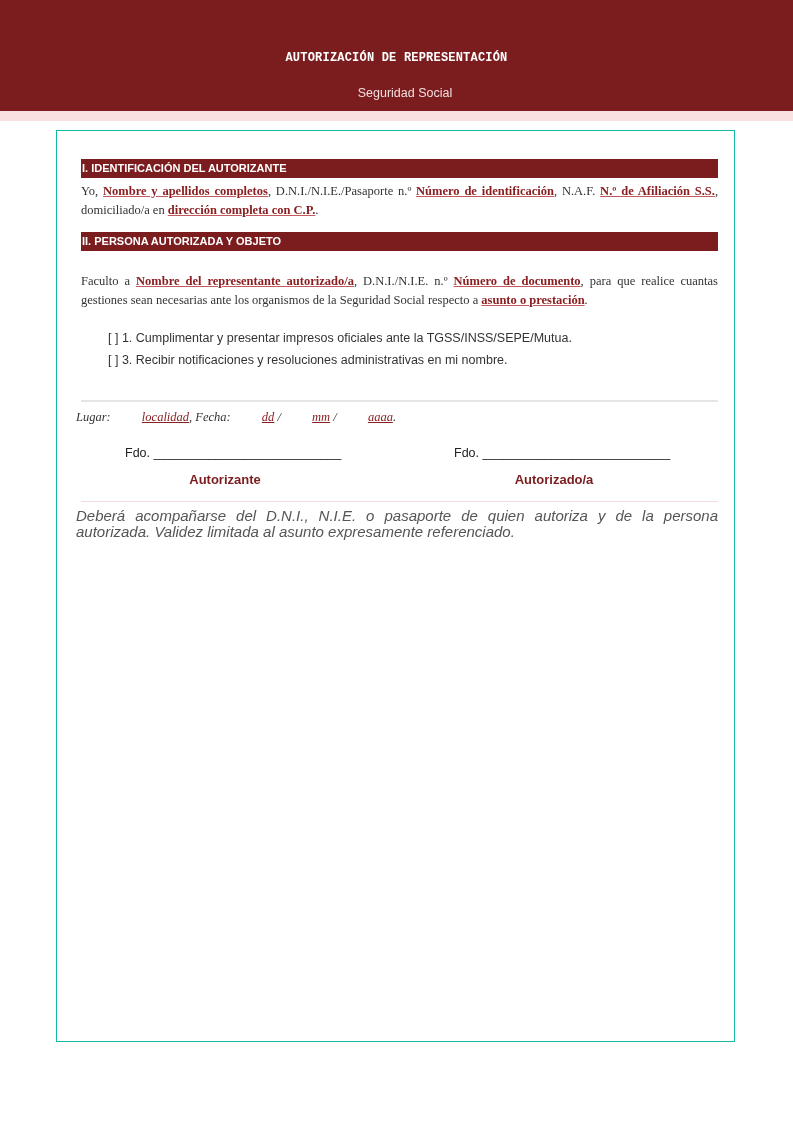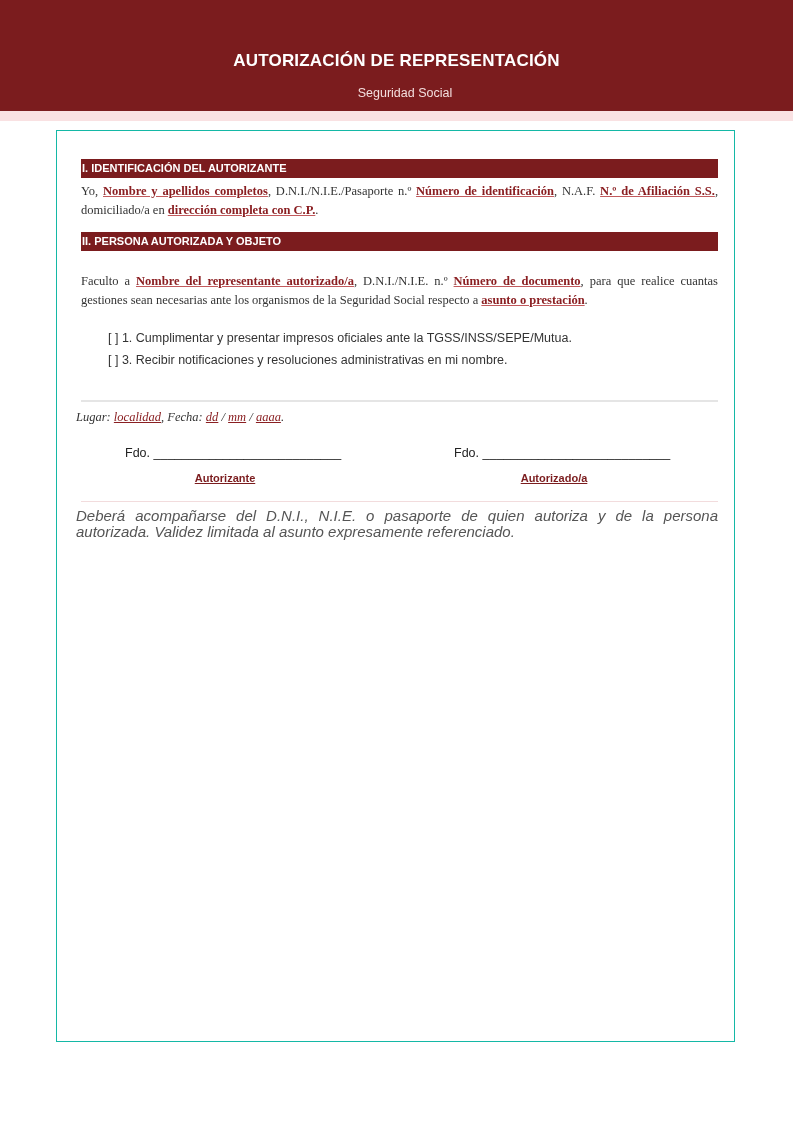--- a/index.html
+++ b/index.html
@@ -6,21 +6,21 @@
     body {
       width: 793px; height: 1122px; background: #ffffff; position: relative;
       font-family: "Liberation Serif", serif; color: #333333; overflow: hidden;
     }
     .header {
       position: absolute; left: 0; top: 0; width: 793px; height: 111px;
       background: #7b1c1e; text-align: center; color: #ffffff;
     }
     .header .title {
       position: absolute; left: 0; right: 0; top: 51px;
-      font-family: Liberation Sans, sans-serif; font-weight: bold; font-size: 17px;
+      font-family: Liberation Mono, monospace; font-weight: bold; font-size: 12px;
       letter-spacing: 0.2px;
     }
     .header .subtitle {
       position: absolute; left: 0; right: 0; top: 86px;
       font-family: "Liberation Sans", sans-serif; font-size: 12.5px; color: #f3dede; padding-left: 17px;
     }
     .stripe {
       position: absolute; left: 0; top: 111px; width: 793px; height: 10px;
       background: #f9e1e2;
     }
@@ -50,28 +50,28 @@
     }
     .list .item { height: 22px; line-height: 22px; }
     .hr {
       position: absolute; left: 24px; width: 637px; height: 2px; background: #e5e5e5;
     }
     .hr.thin { height: 1px; background: #f2dcdd; }
     .place {
       position: absolute; left: 19px; top: 279px;
       font-family: "Liberation Serif", serif; font-style: italic; font-size: 12.5px; color: #333;
     }
-    .place .u { color: #8a1f22; text-decoration: underline; }
+    .place .u { color: #8a1f22; text-decoration: underline; margin-left: 28px; }
     .sign {
       position: absolute; top: 315px; width: 260px; text-align: left;
       font-family: "Liberation Sans", sans-serif; font-size: 12.5px; color: #222;
     }
     .sign .role {
       position: absolute; top: 26px; width: 260px; text-align: center;
-      color: #7b1c1e; font-weight: bold; font-size: 11px; text-decoration: underline;
+      color: #7b1c1e; font-weight: bold; font-size: 13px;
     }
     .note {
       position: absolute; left: 19px; top: 377px; width: 642px;
       font-family: "Liberation Sans", sans-serif; font-style: italic; font-size: 15px;
       line-height: 16px; color: #555555; text-align: justify;
     }
   </style>
 </head>
 <body>
 

